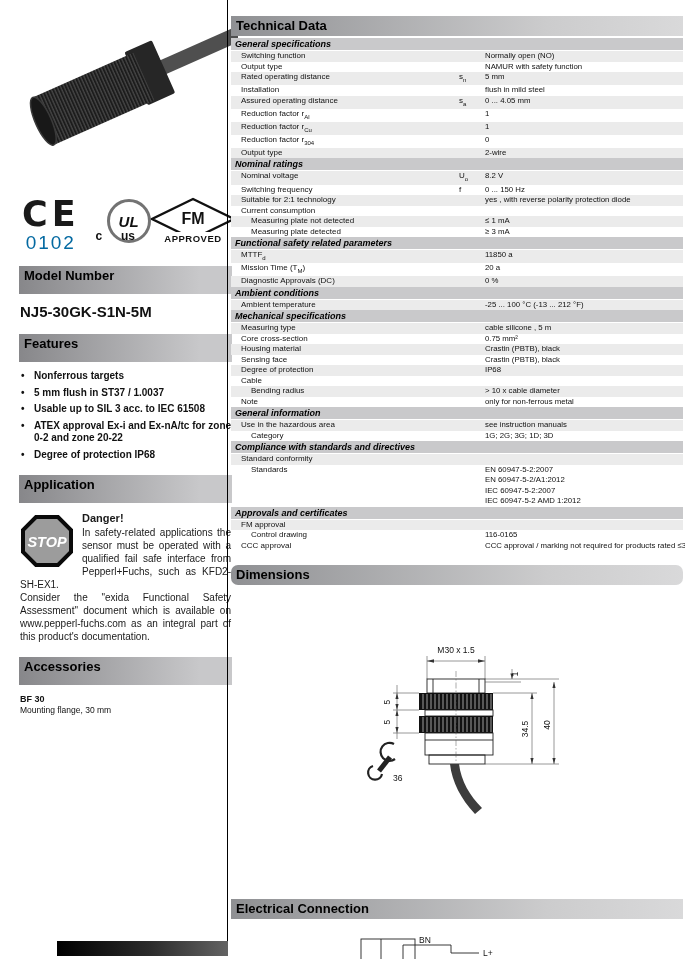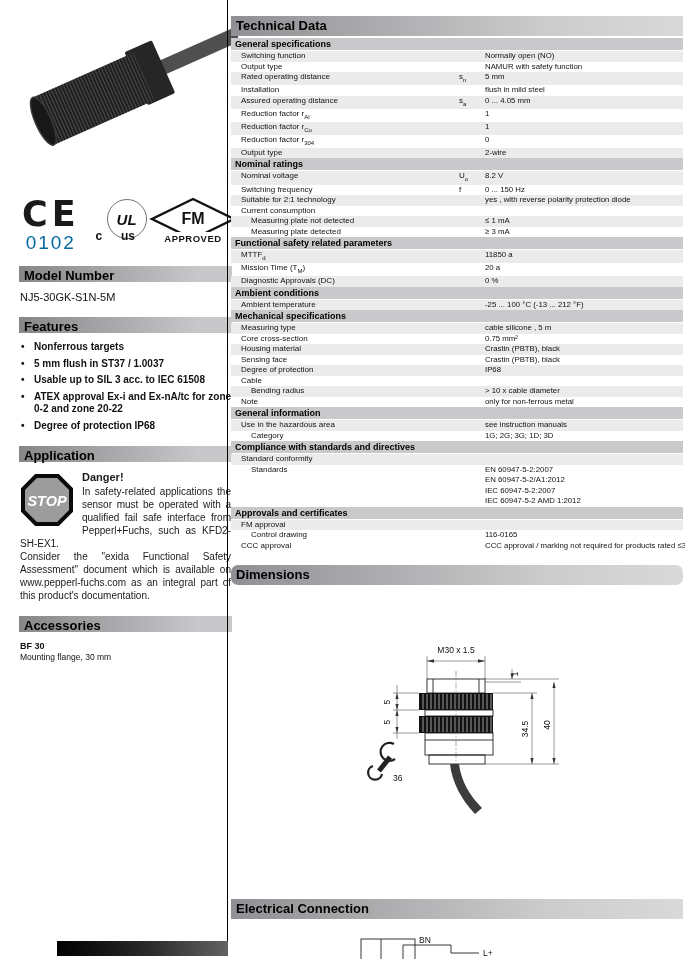--- a/index.html
+++ b/index.html
@@ -8,47 +8,47 @@
   .divider{position:absolute;left:227px;top:0;width:1px;height:951px;background:#000;}
 
   
   .left-col{position:absolute;left:12px;top:0;width:227px;}
   .photo-wrap{width:224px;height:168px;margin:8px 0 0 2px;overflow:hidden;}
   .logos{display:flex;align-items:center;margin:20px 2px 0 10px;}
   .ce-block{text-align:center;line-height:1;}
   .ce-letters{font-size:35px;font-weight:bold;letter-spacing:4px;color:#1a1a1a;font-family:"DejaVu Sans",sans-serif;}
   .ce-number{font-size:19px;color:#0369a1;letter-spacing:2px;margin-top:1px;}
   .ul-wrap{position:relative;width:64px;height:54px;margin-left:16px;}
-  .ul-circle{position:absolute;left:11px;top:2px;width:38px;height:38px;border:1px solid #737373;border-radius:50%;
+  .ul-circle{position:absolute;left:11px;top:2px;width:38px;height:38px;border:3px solid #737373;border-radius:50%;
              display:flex;align-items:center;justify-content:center;}
   .ul-text{font-weight:bold;font-style:italic;font-size:15px;color:#111;}
   .ul-c{position:absolute;left:0;bottom:8px;font-size:12px;font-weight:bold;}
   .ul-us{position:absolute;right:0;bottom:8px;font-size:12px;font-weight:bold;}
   .fm-wrap{margin-left:14px;}
-  .lhead{margin:14px 7px 0 7px;height:16px;background:linear-gradient(90deg,#87878a,#c8c8ca 85%);
+  .lhead{margin:14px 7px 0 7px;height:28px;background:linear-gradient(90deg,#87878a,#c8c8ca 85%);
          font-weight:bold;font-size:13px;line-height:20px;padding-left:5px;color:#000;}
-  .model{font-weight:normal;font-size:11px;margin:9px 0 0 8px;}
+  .model{font-weight:bold;font-size:15px;margin:9px 0 0 8px;}
   ul.features{margin:8px 6px 0 8px;padding:0;}
   ul.features li{font-size:10px;font-weight:bold;line-height:12.5px;margin:4px 0;list-style:none;position:relative;padding-left:14px;}
   ul.features .blt{position:absolute;left:1px;top:0;}
   .danger{margin:9px 8px 0 8px;font-size:10px;line-height:13px;text-align:justify;color:#1a1a1a;}
   .stop-float{float:left;margin:2px 8px 2px 0;}
   .danger-title{font-weight:bold;font-size:11px;margin-bottom:1px;text-align:left;}
   .acc-code{font-weight:bold;font-size:9px;margin:9px 0 1px 8px;}
   .acc-desc{font-size:8.5px;margin-left:8px;}
   .bottom-bar{position:absolute;left:57px;top:941px;width:171px;height:15px;
               background:linear-gradient(90deg,#000,#2c2c2c 55%,#636363);}
 
   
   .right-col{position:absolute;left:231px;top:0;width:452px;}
   .rhead{height:20px;background:linear-gradient(90deg,#8f9093,#cccccd 70%,#d9d9da);
          font-weight:bold;font-size:13px;line-height:20px;padding-left:5px;color:#000;margin-bottom:2px;}
   .rhead.first{margin-top:16px;}
   .rhead.spaced{margin-top:14px;border-radius:7px;}
-  .sec-h{background:#c9c9cb;font-weight:bold;font-size:9px;line-height:12px;padding-left:4px;margin-bottom:1px;color:#000;}
+  .sec-h{background:#c9c9cb;font-weight:bold;font-size:9px;line-height:12px;padding-left:4px;margin-bottom:1px;color:#000;font-style:italic;}
   .row{display:flex;align-items:flex-start;font-size:8px;line-height:10.5px;padding-left:10px;}
   .row.alt{background:#ebebeb;}
   .row .lbl{flex:none;width:218px;box-sizing:border-box;}
   .row.ind .lbl{padding-left:10px;}
   .row .sym{flex:none;width:26px;}
   .row .val{flex:1;white-space:nowrap;font-size:7.8px;}
   .row sub{font-size:6px;}
   .dim-wrap{height:258px;}
   .dim-svg{margin:56px 0 0 118px;display:block;}
   .elec-svg{margin:14px 0 0 122px;display:block;}

